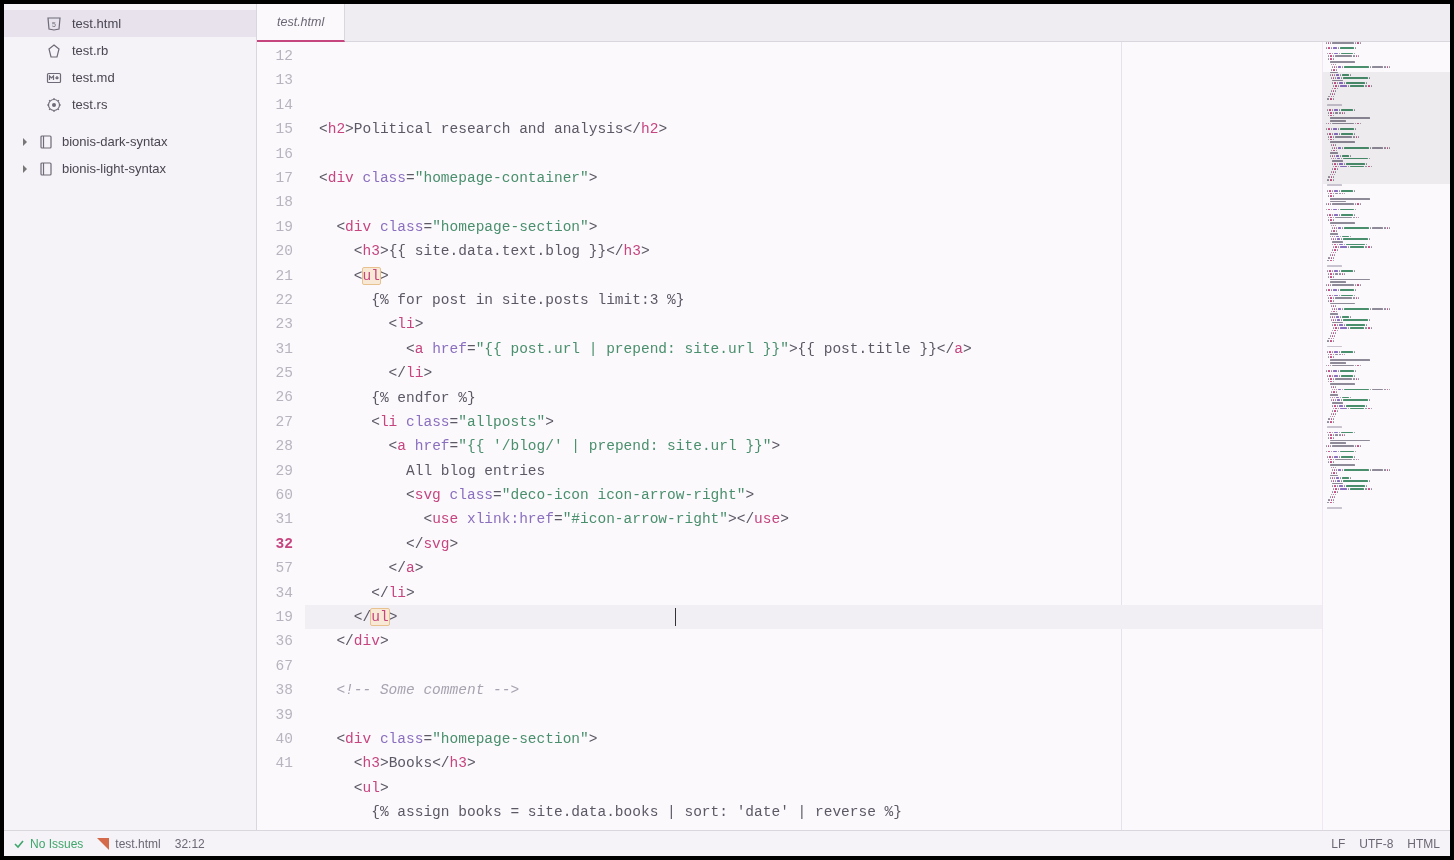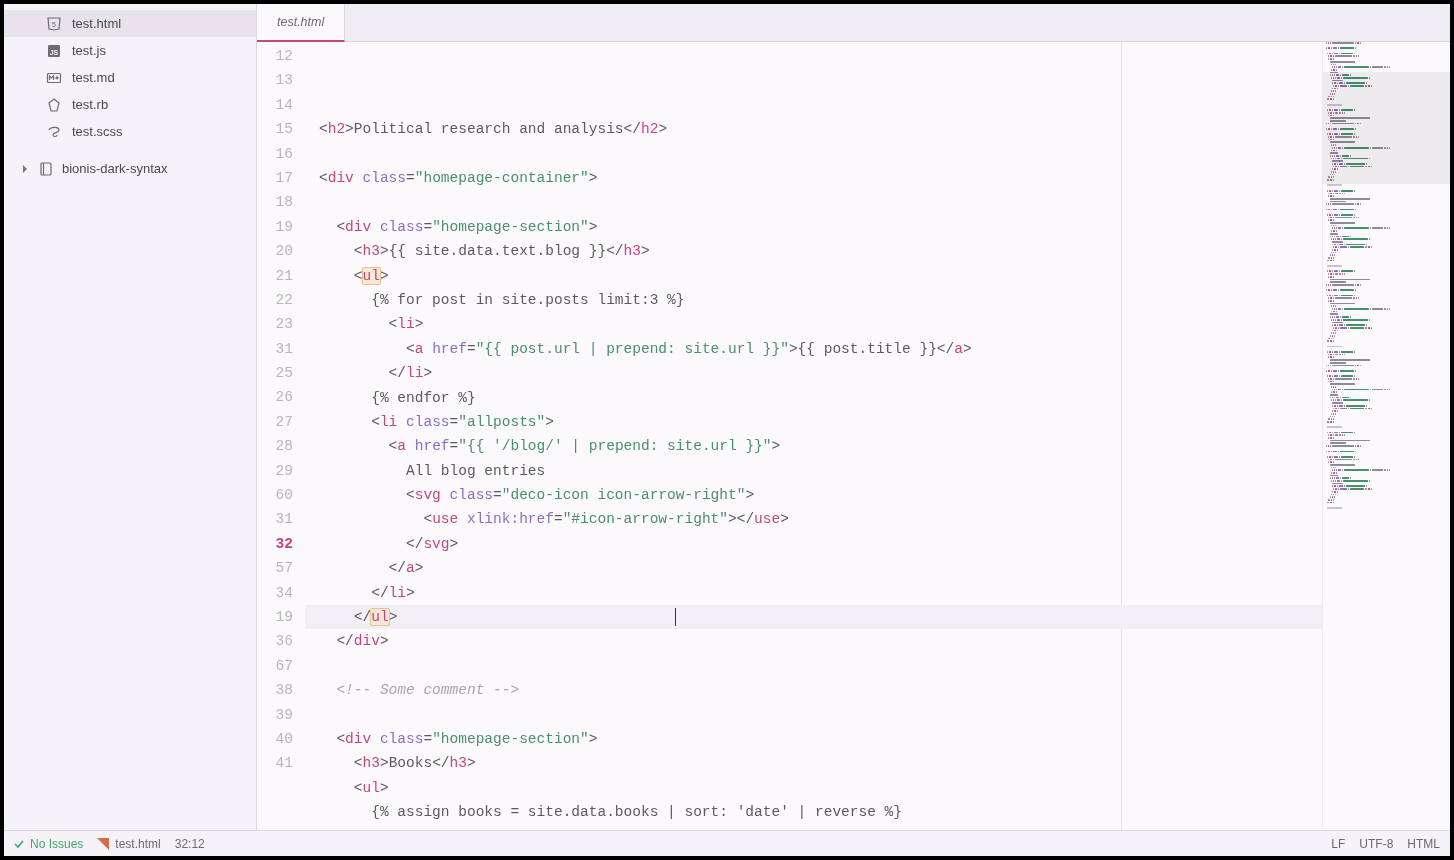--- a/index.html
+++ b/index.html
@@ -213,67 +213,74 @@
               <svg viewBox="0 0 16 16">
                 <path d="M2 2h12l-1 11-5 1-5-1z" fill="none" stroke="#6e6a77" stroke-width="1.2"></path>
                 <text x="8" y="11" text-anchor="middle" font-size="7" fill="#6e6a77" font-family="sans-serif">5</text>
               </svg>
             </span>
             <span class="tree-label">test.html</span>
           </div>
           <div class="tree-row file">
             <span class="ficon">
               <svg viewBox="0 0 16 16">
-                <rect x="2" y="2" width="12" height="12" rx="1" fill="#6e6a77"></rect>
-                <text x="8" y="12" text-anchor="middle" font-size="7" fill="#f5f3f7" font-family="sans-serif" font-weight="bold">JS</text>
+                <path d="M8 2l5 4-2 8H5L3 6z" fill="none" stroke="#6e6a77" stroke-width="1.2"></path>
               </svg>
             </span>
-            <span class="tree-label">test.js</span>
+            <span class="tree-label">test.rb</span>
           </div>
           <div class="tree-row file">
             <span class="ficon">
               <svg viewBox="0 0 16 16">
                 <rect x="1.5" y="3.5" width="13" height="9" rx="1" fill="none" stroke="#6e6a77" stroke-width="1.2"></rect>
                 <path d="M3.5 10V6l2 2 2-2v4M11 6v3m0 0l-1.5-1.5M11 9l1.5-1.5" stroke="#6e6a77" stroke-width="1.2" fill="none"></path>
               </svg>
             </span>
             <span class="tree-label">test.md</span>
           </div>
           <div class="tree-row file">
             <span class="ficon">
               <svg viewBox="0 0 16 16">
-                <path d="M8 2l5 4-2 8H5L3 6z" fill="none" stroke="#6e6a77" stroke-width="1.2"></path>
+                <circle cx="8" cy="8" r="5.5" fill="none" stroke="#6e6a77" stroke-width="1.2"></circle>
+                <circle cx="8" cy="8" r="2" fill="#6e6a77"></circle>
+                <path d="M8 2v-1M8 15v-1M2 8h-1M15 8h-1M3.8 3.8l-.7-.7M12.9 12.9l-.7-.7M3.8 12.2l-.7.7M12.9 3.1l-.7.7" stroke="#6e6a77" stroke-width="1.2"></path>
               </svg>
             </span>
-            <span class="tree-label">test.rb</span>
-          </div>
-          <div class="tree-row file">
-            <span class="ficon">
-              <svg viewBox="0 0 16 16">
-                <path d="M3 6c1-3 10-4 10 0 0 3-6 2-6 5 0 2 4 2 4 0" fill="none" stroke="#6e6a77" stroke-width="1.2"></path>
-              </svg>
-            </span>
-            <span class="tree-label">test.scss</span>
+            <span class="tree-label">test.rs</span>
           </div>
         </div>
       <div style="height:10px"></div>
       <div id="folder-list">
           <div class="tree-row folder level1">
             <span class="disclose">
               <svg viewBox="0 0 8 8">
                 <path d="M2 0 L6 4 L2 8 Z" fill="currentColor"></path>
               </svg>
             </span>
             <span class="ficon">
               <svg viewBox="0 0 16 16">
                 <rect x="3" y="2" width="10" height="12" rx="1" fill="none" stroke="#6e6a77" stroke-width="1.2"></rect>
                 <line x1="5.5" y1="2" x2="5.5" y2="14" stroke="#6e6a77" stroke-width="1.2"></line>
               </svg>
             </span>
             <span class="tree-label">bionis-dark-syntax</span>
+          </div>
+          <div class="tree-row folder level1">
+            <span class="disclose">
+              <svg viewBox="0 0 8 8">
+                <path d="M2 0 L6 4 L2 8 Z" fill="currentColor"></path>
+              </svg>
+            </span>
+            <span class="ficon">
+              <svg viewBox="0 0 16 16">
+                <rect x="3" y="2" width="10" height="12" rx="1" fill="none" stroke="#6e6a77" stroke-width="1.2"></rect>
+                <line x1="5.5" y1="2" x2="5.5" y2="14" stroke="#6e6a77" stroke-width="1.2"></line>
+              </svg>
+            </span>
+            <span class="tree-label">bionis-light-syntax</span>
           </div>
         </div>
     </div>
 
     <div class="editor-col">
       <div class="tabbar">
         <div class="tab">
           <span>test.html</span>
         </div>
       </div>

